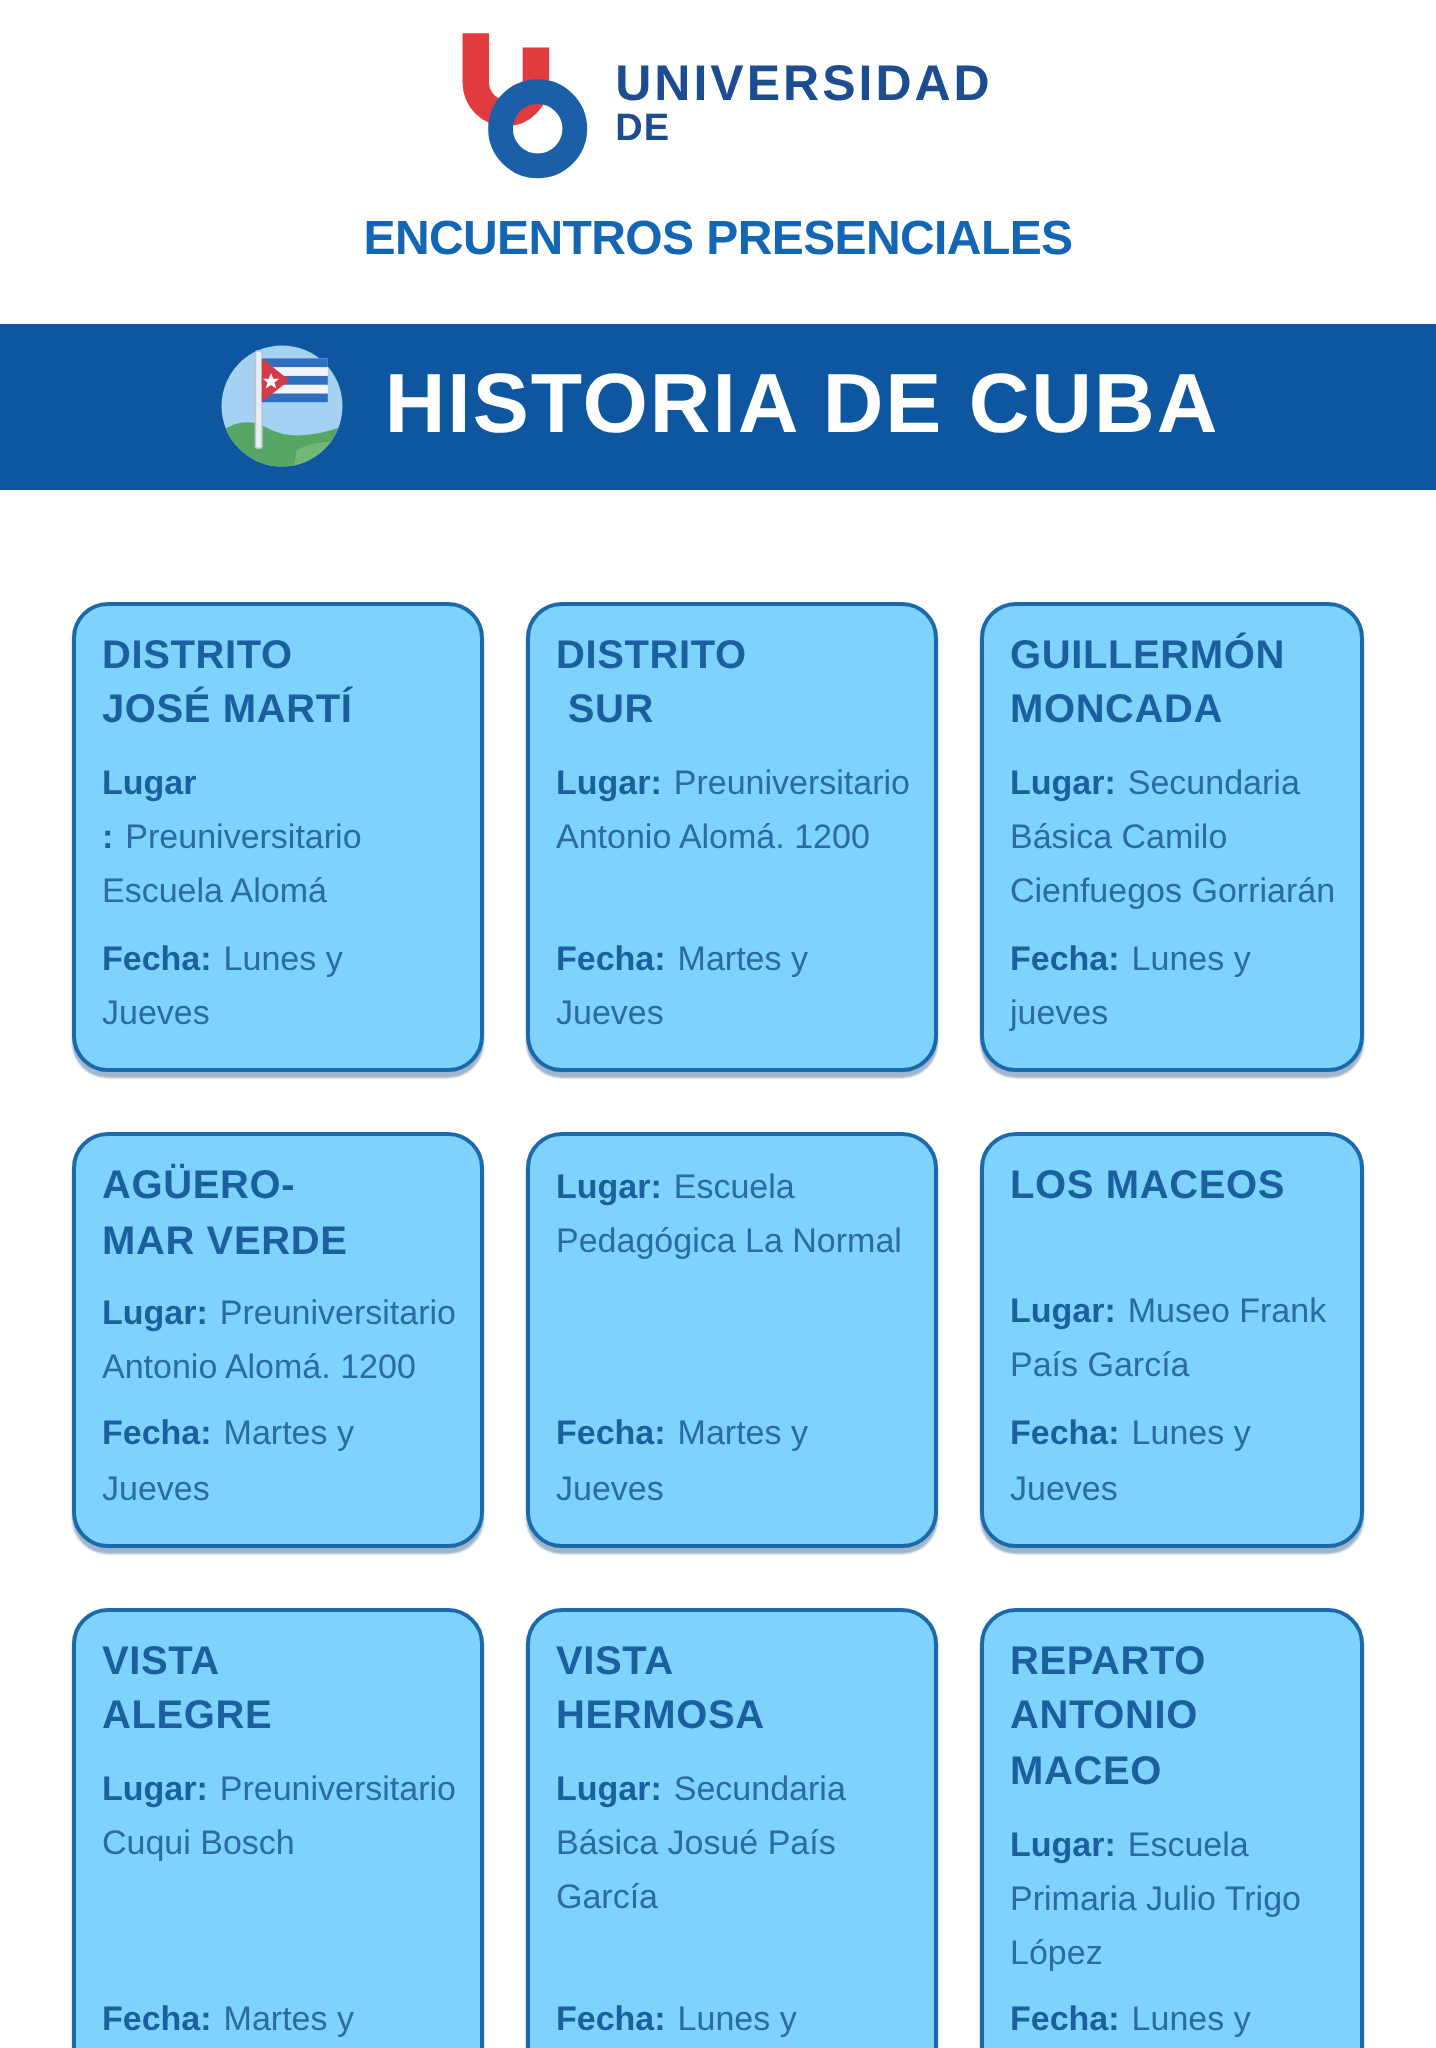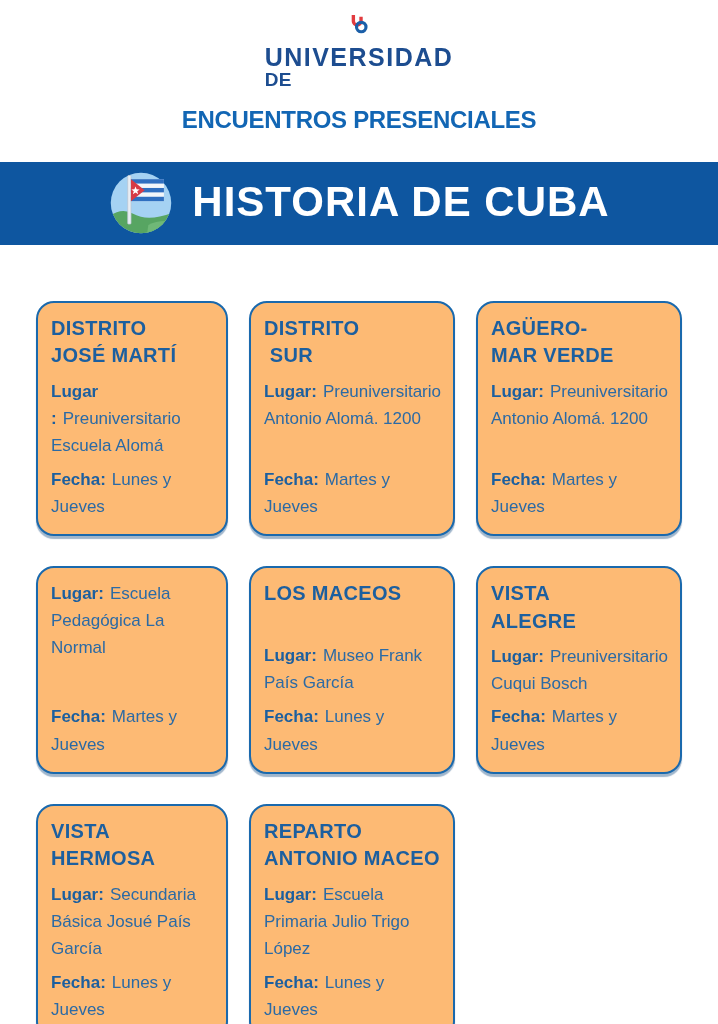--- a/index.html
+++ b/index.html
@@ -16,21 +16,21 @@
   html,body{margin:0;padding:0;}
   body{
     width:718px;height:1024px;
     background:#ffffff;
     font-family:"Liberation Sans",sans-serif;
     overflow:hidden;
   }
   
   .logo-row{
     display:flex;justify-content:center;align-items:center;
-    gap:10px;padding-top:14px;height:90px;flex-direction:column;
+    gap:10px;padding-top:14px;height:90px;
   }
   .logo-text{color:var(--navy);font-weight:bold;line-height:1.05;}
   .logo-line1{font-size:25px;letter-spacing:1.5px;}
   .logo-line2{font-size:31px;display:flex;align-items:flex-end;gap:5px;letter-spacing:1px;}
   .logo-de{font-size:19px;letter-spacing:.5px;}
   
   .page-title{
     margin:16px 0 0;
     text-align:center;
     color:var(--heading-blue);
@@ -51,21 +51,21 @@
     transform:translateY(-1px);
   }
   
   .grid{
     display:grid;
     grid-template-columns:repeat(3,1fr);
     column-gap:21px;row-gap:30px;
     margin:56px 36px 0 36px;
   }
   .card{
-    background:#fdba74;
+    background:#7dd3fc;
     border:2.5px solid var(--card-border);
     border-radius:18px;
     min-height:202px;
     padding:12px 12px 14px 13px;
     display:flex;flex-direction:column;
     box-shadow:0 3px 1px rgba(16,70,125,.40);
   }
   .card-title{
     color:var(--card-title);
     font-weight:bold;font-size:20px;line-height:1.38;
@@ -134,20 +134,26 @@
     <div class="card-fecha"><span class="label">Fecha:</span><span class="val">Lunes y Jueves</span></div>
   </div>
 
   <div class="card">
     <div class="card-title">DISTRITO
  SUR</div>
     <div class="card-lugar"><span class="label">Lugar:</span><span class="val">Preuniversitario Antonio Alomá. 1200</span></div>
     <div class="card-fecha"><span class="label">Fecha:</span><span class="val">Martes y Jueves</span></div>
   </div>
 
+  <div class="card">
+    <div class="card-title">GUILLERMÓN
+MONCADA</div>
+    <div class="card-lugar"><span class="label">Lugar:</span><span class="val">Secundaria Básica Camilo Cienfuegos Gorriarán</span></div>
+    <div class="card-fecha"><span class="label">Fecha:</span><span class="val">Lunes y jueves</span></div>
+  </div>
 
   <div class="card">
     <div class="card-title">AGÜERO-
 MAR VERDE</div>
     <div class="card-lugar"><span class="label">Lugar:</span><span class="val">Preuniversitario Antonio Alomá. 1200</span></div>
     <div class="card-fecha"><span class="label">Fecha:</span><span class="val">Martes y Jueves</span></div>
   </div>
 
   <div class="card">
     <div class="card-lugar"><span class="label">Lugar:</span><span class="val">Escuela Pedagógica La Normal</span></div>

